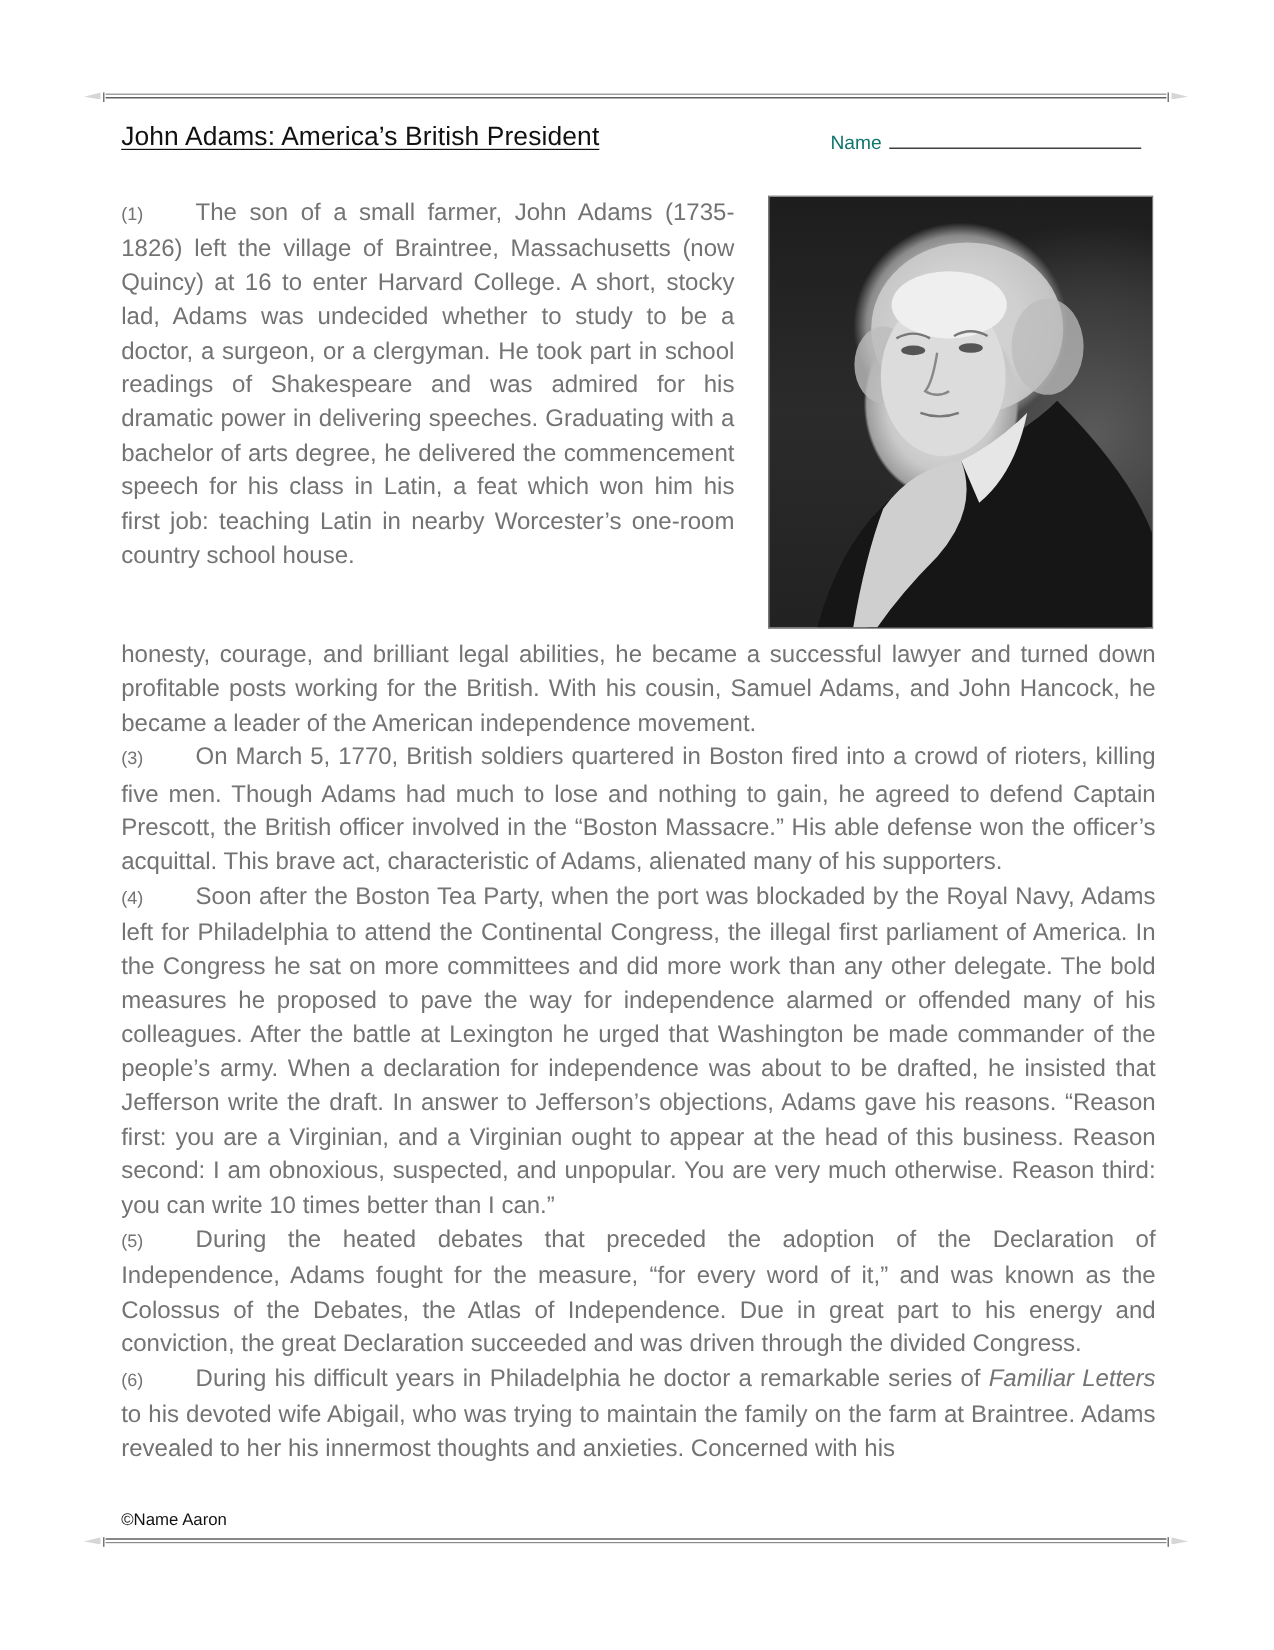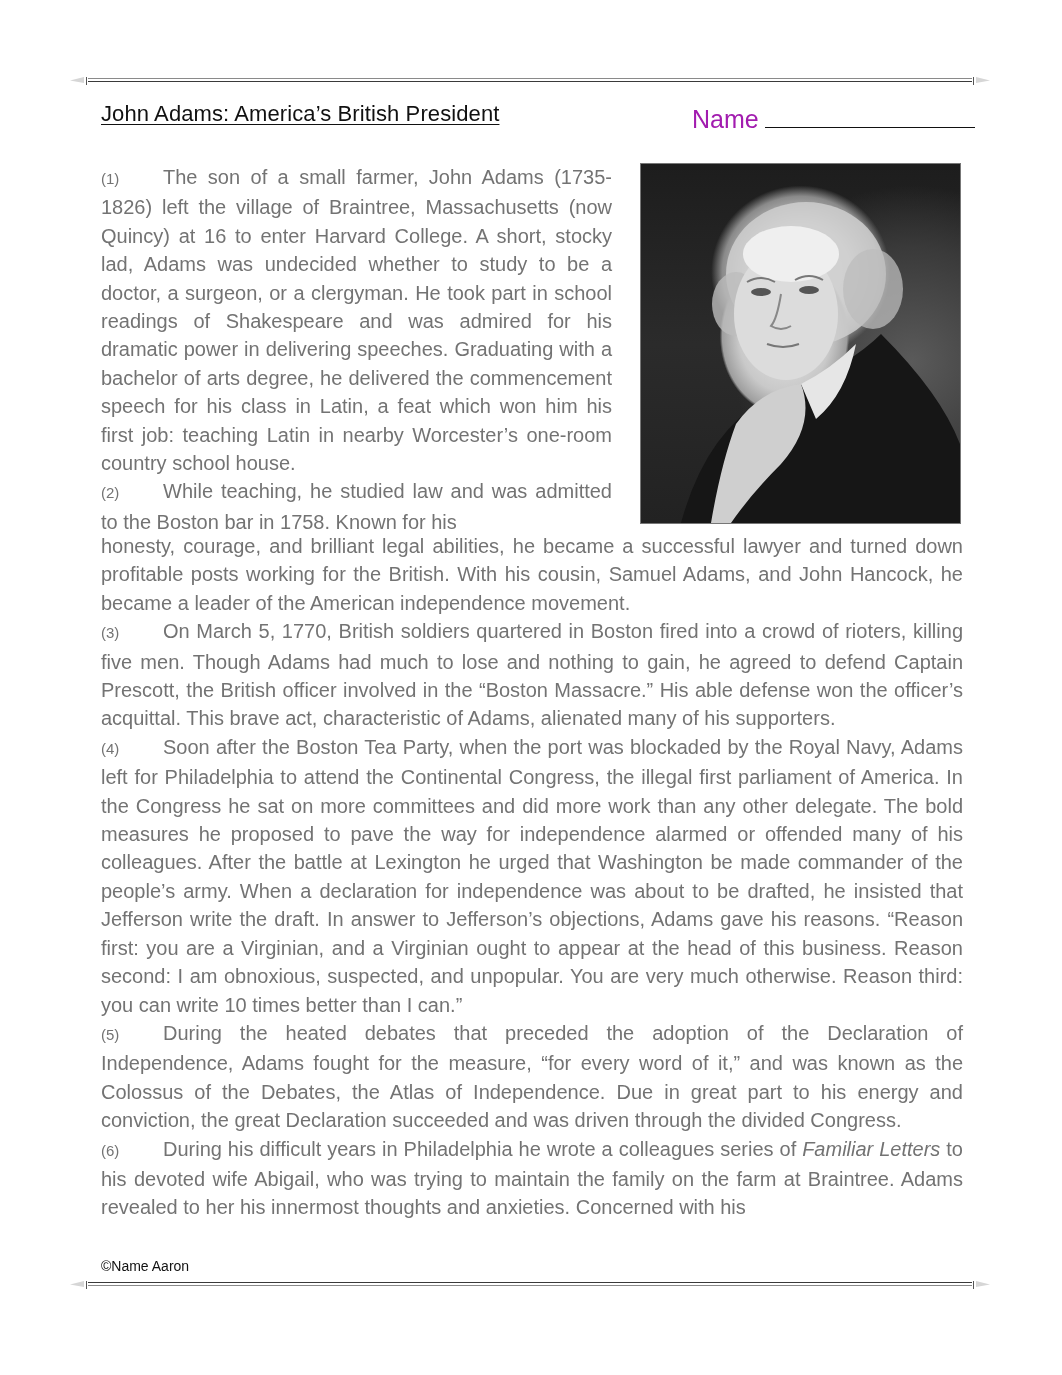--- a/index.html
+++ b/index.html
@@ -15,21 +15,21 @@
   .rule .cap.right { right: -18px; clip-path: polygon(0 0, 100% 60%, 0 100%); }
   .rule .tick { position: absolute; top: -1px; width: 1px; height: 8px; background: #555; }
   .rule .tick.left { left: -2px; }
   .rule .tick.right { right: -2px; }
 
   #top-rule { top: 78px; }
   #bottom-rule { top: 1282px; }
 
   .title { position: absolute; left: 101px; top: 101px; font-size: 22px; text-decoration: underline;
            text-underline-offset: 3px; text-decoration-thickness: 1px; color: #111; letter-spacing: 0.1px; }
-  .name-field { position: absolute; left: 692px; top: 105px; font-size: 25px; color: #a21caf; }
+  .name-field { position: absolute; left: 692px; top: 105px; font-size: 16px; color: #0f766e; }
   .name-line { display: inline-block; width: 210px; border-bottom: 1.5px solid #111; margin-left: 6px; height: 18px; vertical-align: baseline; }
 
   .portrait { position: absolute; left: 640px; top: 163px; width: 319px; height: 359px;
               border: 1px solid #777; overflow: hidden;
               background: radial-gradient(ellipse 60% 55% at 62% 100%, #1b1b1b 0%, #141414 60%, transparent 61%),
                           radial-gradient(ellipse 22% 16% at 40% 88%, #d9d9d9 0%, #bdbdbd 60%, transparent 62%),
                           radial-gradient(ellipse 26% 28% at 45% 48%, #e8e8e8 0%, #c9c9c9 55%, #9e9e9e 75%, transparent 78%),
                           radial-gradient(ellipse 35% 30% at 50% 30%, #f0f0f0 0%, #d4d4d4 45%, #8a8a8a 70%, transparent 80%),
                           radial-gradient(ellipse 80% 70% at 85% 55%, #5a5a5a 0%, #3a3a3a 45%, transparent 70%),
                           linear-gradient(180deg, #1d1d1d 0%, #2b2b2b 50%, #222 100%); }
@@ -87,40 +87,37 @@
 
     <path d="M95 260 Q120 225 160 220 Q175 260 140 300 Q110 330 90 359 L70 359 Q80 300 95 260 Z" fill="#cfcfcf"></path>
     <path d="M160 220 Q190 205 215 180 Q205 230 175 255 Z" fill="#e6e6e6"></path>
   </svg>
 </div>
 
 <div class="body-text col-narrow">
   <p class="para">
     <span class="pnum">(1)</span><span>The son of a small farmer, John Adams (1735-1826) left the village of Braintree, Massachusetts (now Quincy) at 16 to enter Harvard College. A short, stocky lad, Adams was undecided whether to study to be a doctor, a surgeon, or a clergyman. He took part in school readings of Shakespeare and was admired for his dramatic power in delivering speeches. Graduating with a bachelor of arts degree, he delivered the commencement speech for his class in Latin, a feat which won him his first job: teaching Latin in nearby Worcester’s one-room country school house.</span>
   </p>
-  <p class="para">
-    <span class="pnum">(2)</span><span>While teaching, he studied law and was admitted to the Boston bar in 1758. Known for his</span>
-  </p>
 </div>
 
 <div class="body-text col-wide">
   <p class="para cont">
     <span>honesty, courage, and brilliant legal abilities, he became a successful lawyer and turned down profitable posts working for the British. With his cousin, Samuel Adams, and John Hancock, he became a leader of the American independence movement.</span>
   </p>
   <p class="para">
     <span class="pnum">(3)</span><span>On March 5, 1770, British soldiers quartered in Boston fired into a crowd of rioters, killing five men. Though Adams had much to lose and nothing to gain, he agreed to defend Captain Prescott, the British officer involved in the “Boston Massacre.” His able defense won the officer’s acquittal. This brave act, characteristic of Adams, alienated many of his supporters.</span>
   </p>
   <p class="para">
     <span class="pnum">(4)</span><span>Soon after the Boston Tea Party, when the port was blockaded by the Royal Navy, Adams left for Philadelphia to attend the Continental Congress, the illegal first parliament of America. In the Congress he sat on more committees and did more work than any other delegate. The bold measures he proposed to pave the way for independence alarmed or offended many of his colleagues. After the battle at Lexington he urged that Washington be made commander of the people’s army. When a declaration for independence was about to be drafted, he insisted that Jefferson write the draft. In answer to Jefferson’s objections, Adams gave his reasons. “Reason first: you are a Virginian, and a Virginian ought to appear at the head of this business. Reason second: I am obnoxious, suspected, and unpopular. You are very much otherwise. Reason third: you can write 10 times better than I can.”</span>
   </p>
   <p class="para">
     <span class="pnum">(5)</span><span>During the heated debates that preceded the adoption of the Declaration of Independence, Adams fought for the measure, “for every word of it,” and was known as the Colossus of the Debates, the Atlas of Independence. Due in great part to his energy and conviction, the great Declaration succeeded and was driven through the divided Congress.</span>
   </p>
   <p class="para">
-    <span class="pnum">(6)</span><span>During his difficult years in Philadelphia he wrote a colleagues series of </span><span class="ital">Familiar Letters</span><span> to his devoted wife Abigail, who was trying to maintain the family on the farm at Braintree. Adams revealed to her his innermost thoughts and anxieties. Concerned with his</span>
+    <span class="pnum">(6)</span><span>During his difficult years in Philadelphia he doctor a remarkable series of </span><span class="ital">Familiar Letters</span><span> to his devoted wife Abigail, who was trying to maintain the family on the farm at Braintree. Adams revealed to her his innermost thoughts and anxieties. Concerned with his</span>
   </p>
 </div>
 
 <div class="copyright">©Name Aaron</div>
 
 <div class="rule" id="bottom-rule">
   <div class="l1" style="border-top-color:#3a3a3a"></div>
     <div class="l2" style="border-top-color:#8a8a8a"></div>
   <div class="cap left"></div>
   <div class="tick left"></div>

